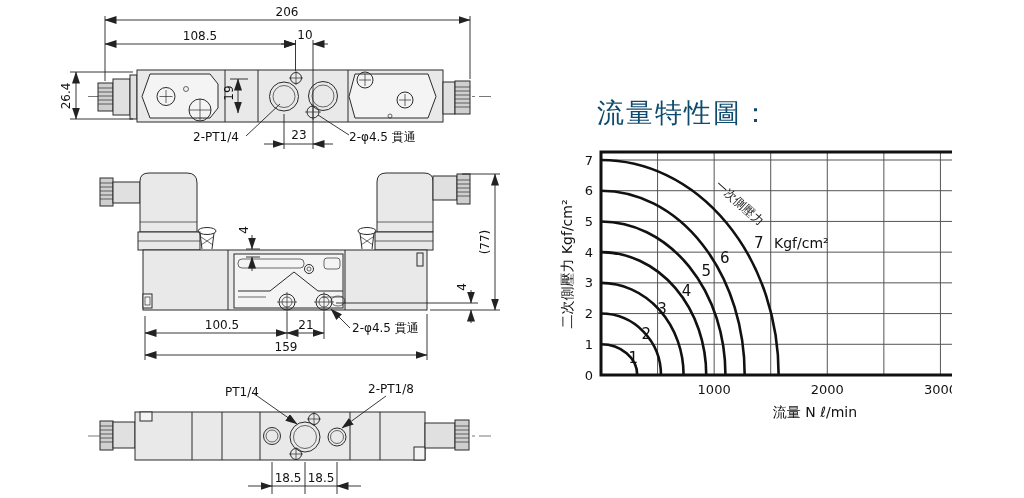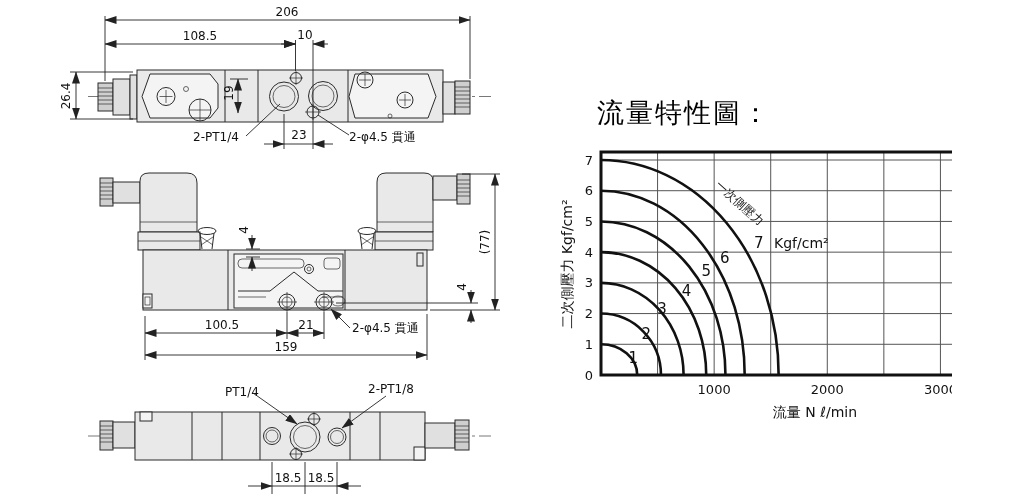--- a/index.html
+++ b/index.html
@@ -16,21 +16,21 @@
   .thin{stroke:#2b2b2b;stroke-width:.7;fill:none;}
   .dimln{stroke:#222;stroke-width:.9;fill:none;}
   .center{stroke:#555;stroke-width:.8;fill:none;stroke-dasharray:12 4 3 4;}
   .grid{stroke:#555;stroke-width:1;}
   .curve{stroke:#111;stroke-width:2.6;fill:none;}
   .tick{font:13px "DejaVu Sans",sans-serif;fill:#111;}
   .clabel{font:15px "DejaVu Sans",sans-serif;fill:#111;}
   .axlabel{font:14px "DejaVu Sans",sans-serif;fill:#111;}
   .anno{font:12px "DejaVu Sans",sans-serif;fill:#111;}
   #chart-title{position:absolute;left:597px;top:95px;font-family:"DejaVu Serif",serif;
-               font-size:27px;color:#000000;letter-spacing:2px;}
+               font-size:27px;color:#0c4a6e;letter-spacing:2px;}
 </style>
 </head>
 <body>
 
 <div id="stage">
 
   <svg width="560" height="498" viewBox="0 0 560 498">
     <defs>
       <marker id="ar" viewBox="0 0 12 8" refX="11.5" refY="4" markerWidth="12" markerHeight="8" markerUnits="userSpaceOnUse" orient="auto-start-reverse">
         <path d="M0,0 L12,4 L0,8 Z" fill="#222"></path>

